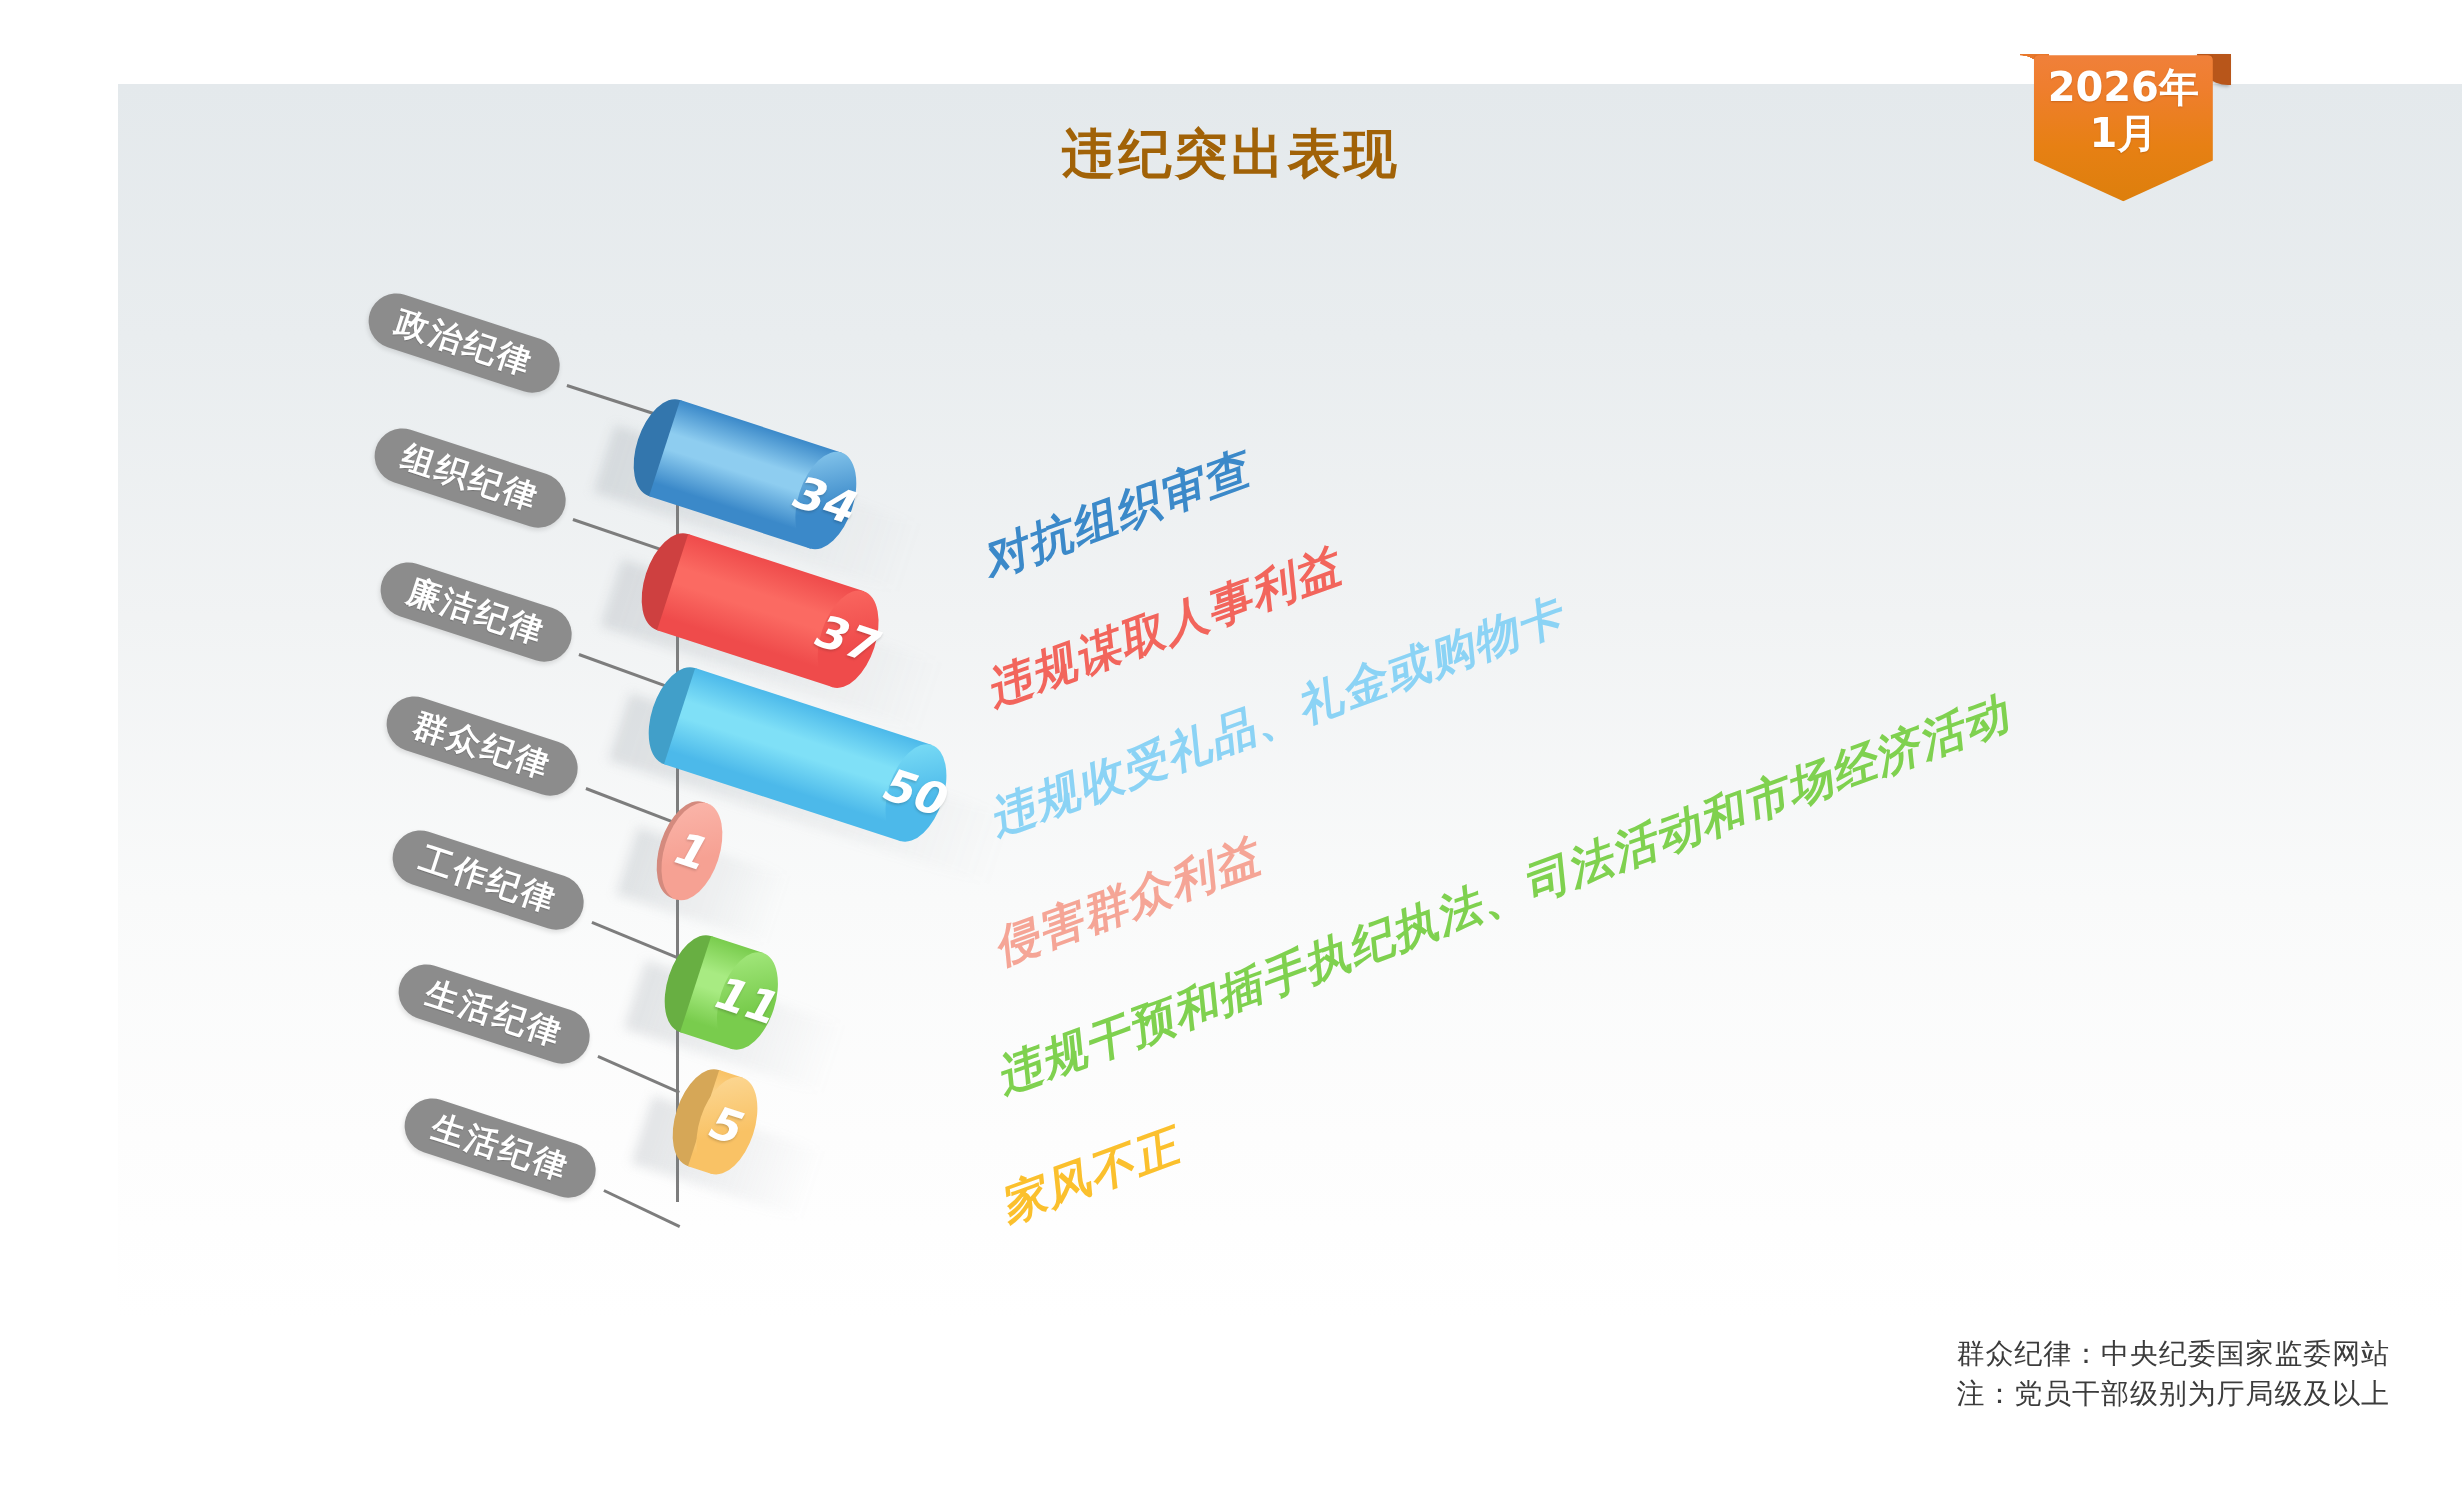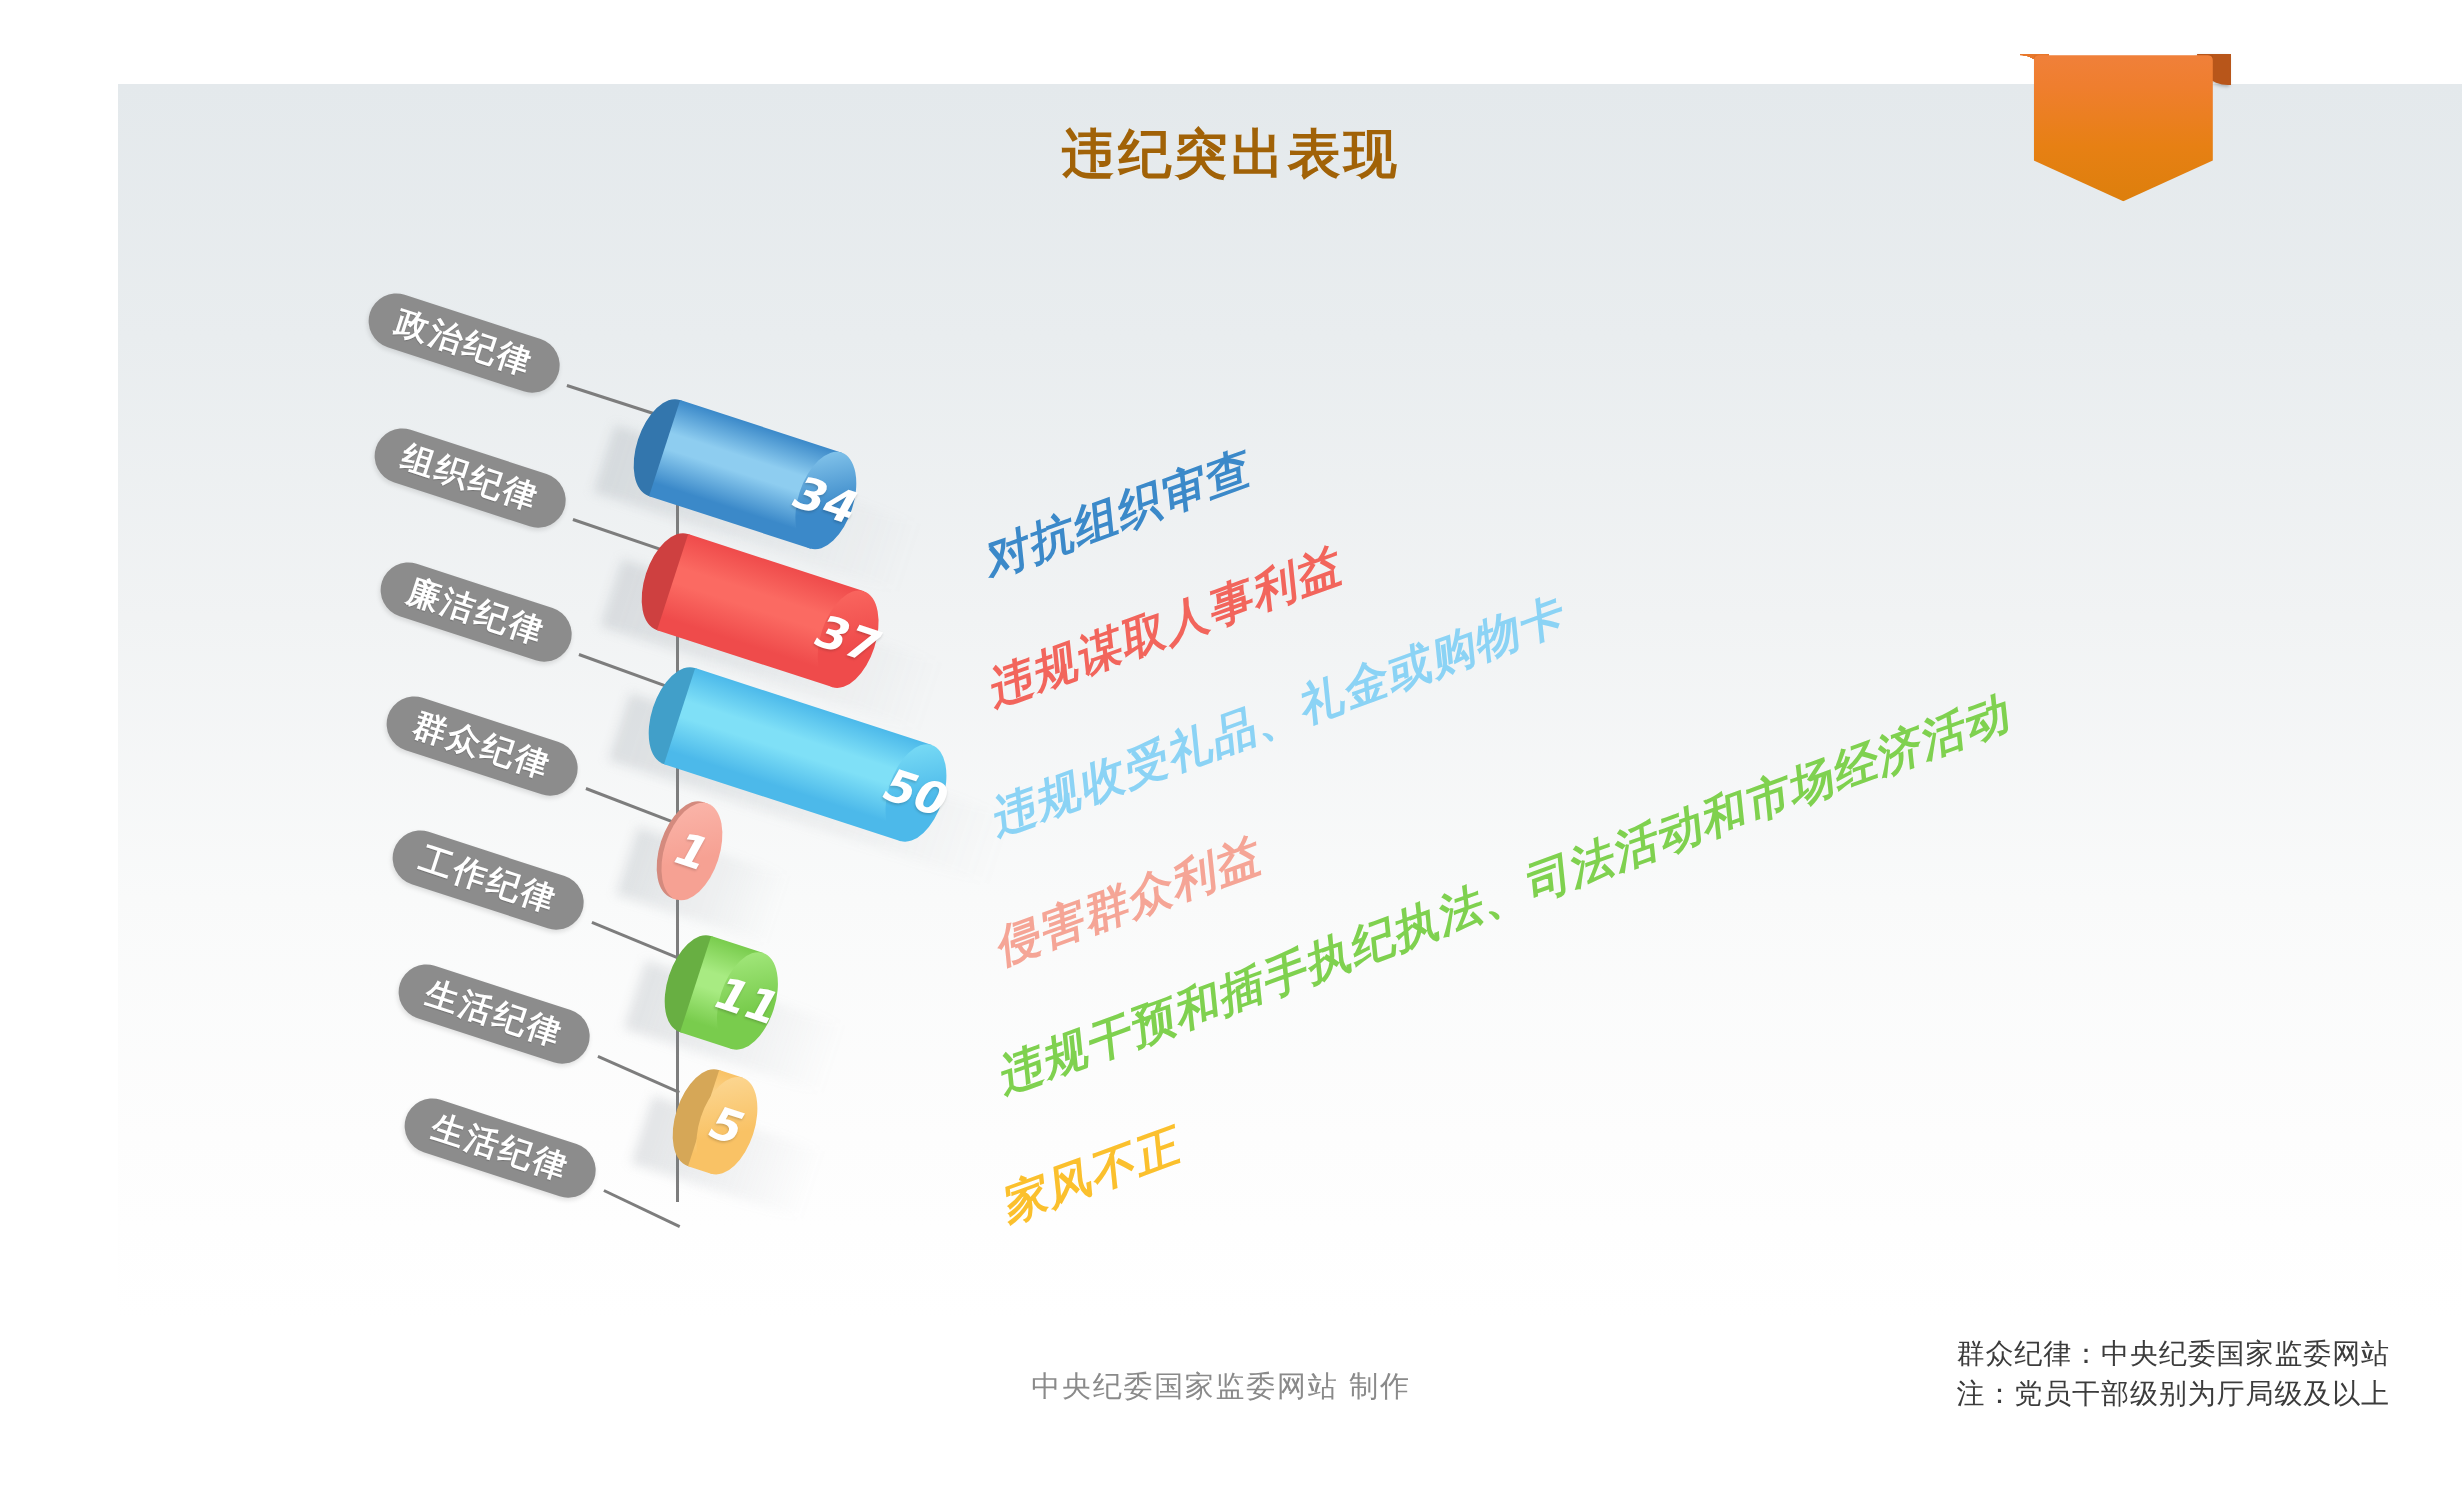--- a/index.html
+++ b/index.html
@@ -113,20 +113,24 @@
 <div id="stage">
 
   <div class="panel"></div>
 
   <div class="title">违纪突出表现</div>
 
   <div class="ribbon">
     <div class="curlL"></div>
     <div class="curlR"></div>
     <div class="body"></div>
+    <div class="txt">
+      <div>2026年</div>
+      <div>1月</div>
+    </div>
   </div>
 
   <div id="chart-layer">
       <div class="pill" style="left: 370px; top: 285px; width: 198px;">
         <span>政治纪律</span>
       </div>
       <div class="pill" style="left: 376px; top: 420px; width: 198px;">
         <span>组织纪律</span>
       </div>
       <div class="pill" style="left: 382px; top: 554px; width: 198px;">
@@ -201,21 +205,20 @@
         </div>
       </div>
       <div class="cap-txt" style="left: 984px; top: 533px; color: rgb(59, 137, 201); transform: rotate(-20deg);"><span>对抗组织审查</span></div>
       <div class="cap-txt" style="left: 988px; top: 662px; color: rgb(242, 101, 92); transform: rotate(-20deg);"><span>违规谋取人事利益</span></div>
       <div class="cap-txt" style="left: 991px; top: 791px; color: rgb(139, 211, 245); transform: rotate(-20deg);"><span>违规收受礼品、礼金或购物卡</span></div>
       <div class="cap-txt" style="left: 995px; top: 920px; color: rgb(245, 165, 150); transform: rotate(-20deg);"><span>侵害群众利益</span></div>
       <div class="cap-txt" style="left: 998px; top: 1049px; color: rgb(127, 209, 79); transform: rotate(-20deg);"><span>违规干预和插手执纪执法、司法活动和市场经济活动</span></div>
       <div class="cap-txt" style="left: 1002px; top: 1178px; color: rgb(251, 192, 45); transform: rotate(-20deg);"><span>家风不正</span></div>
     </div>
 
-  <div class="made">中央纪委国家监委网站 制作</div>
 
   <div class="notes">
     <div>群众纪律：中央纪委国家监委网站</div>
     <div>注：党员干部级别为厅局级及以上</div>
   </div>
 
 </div>
 
 
 </body></html>

